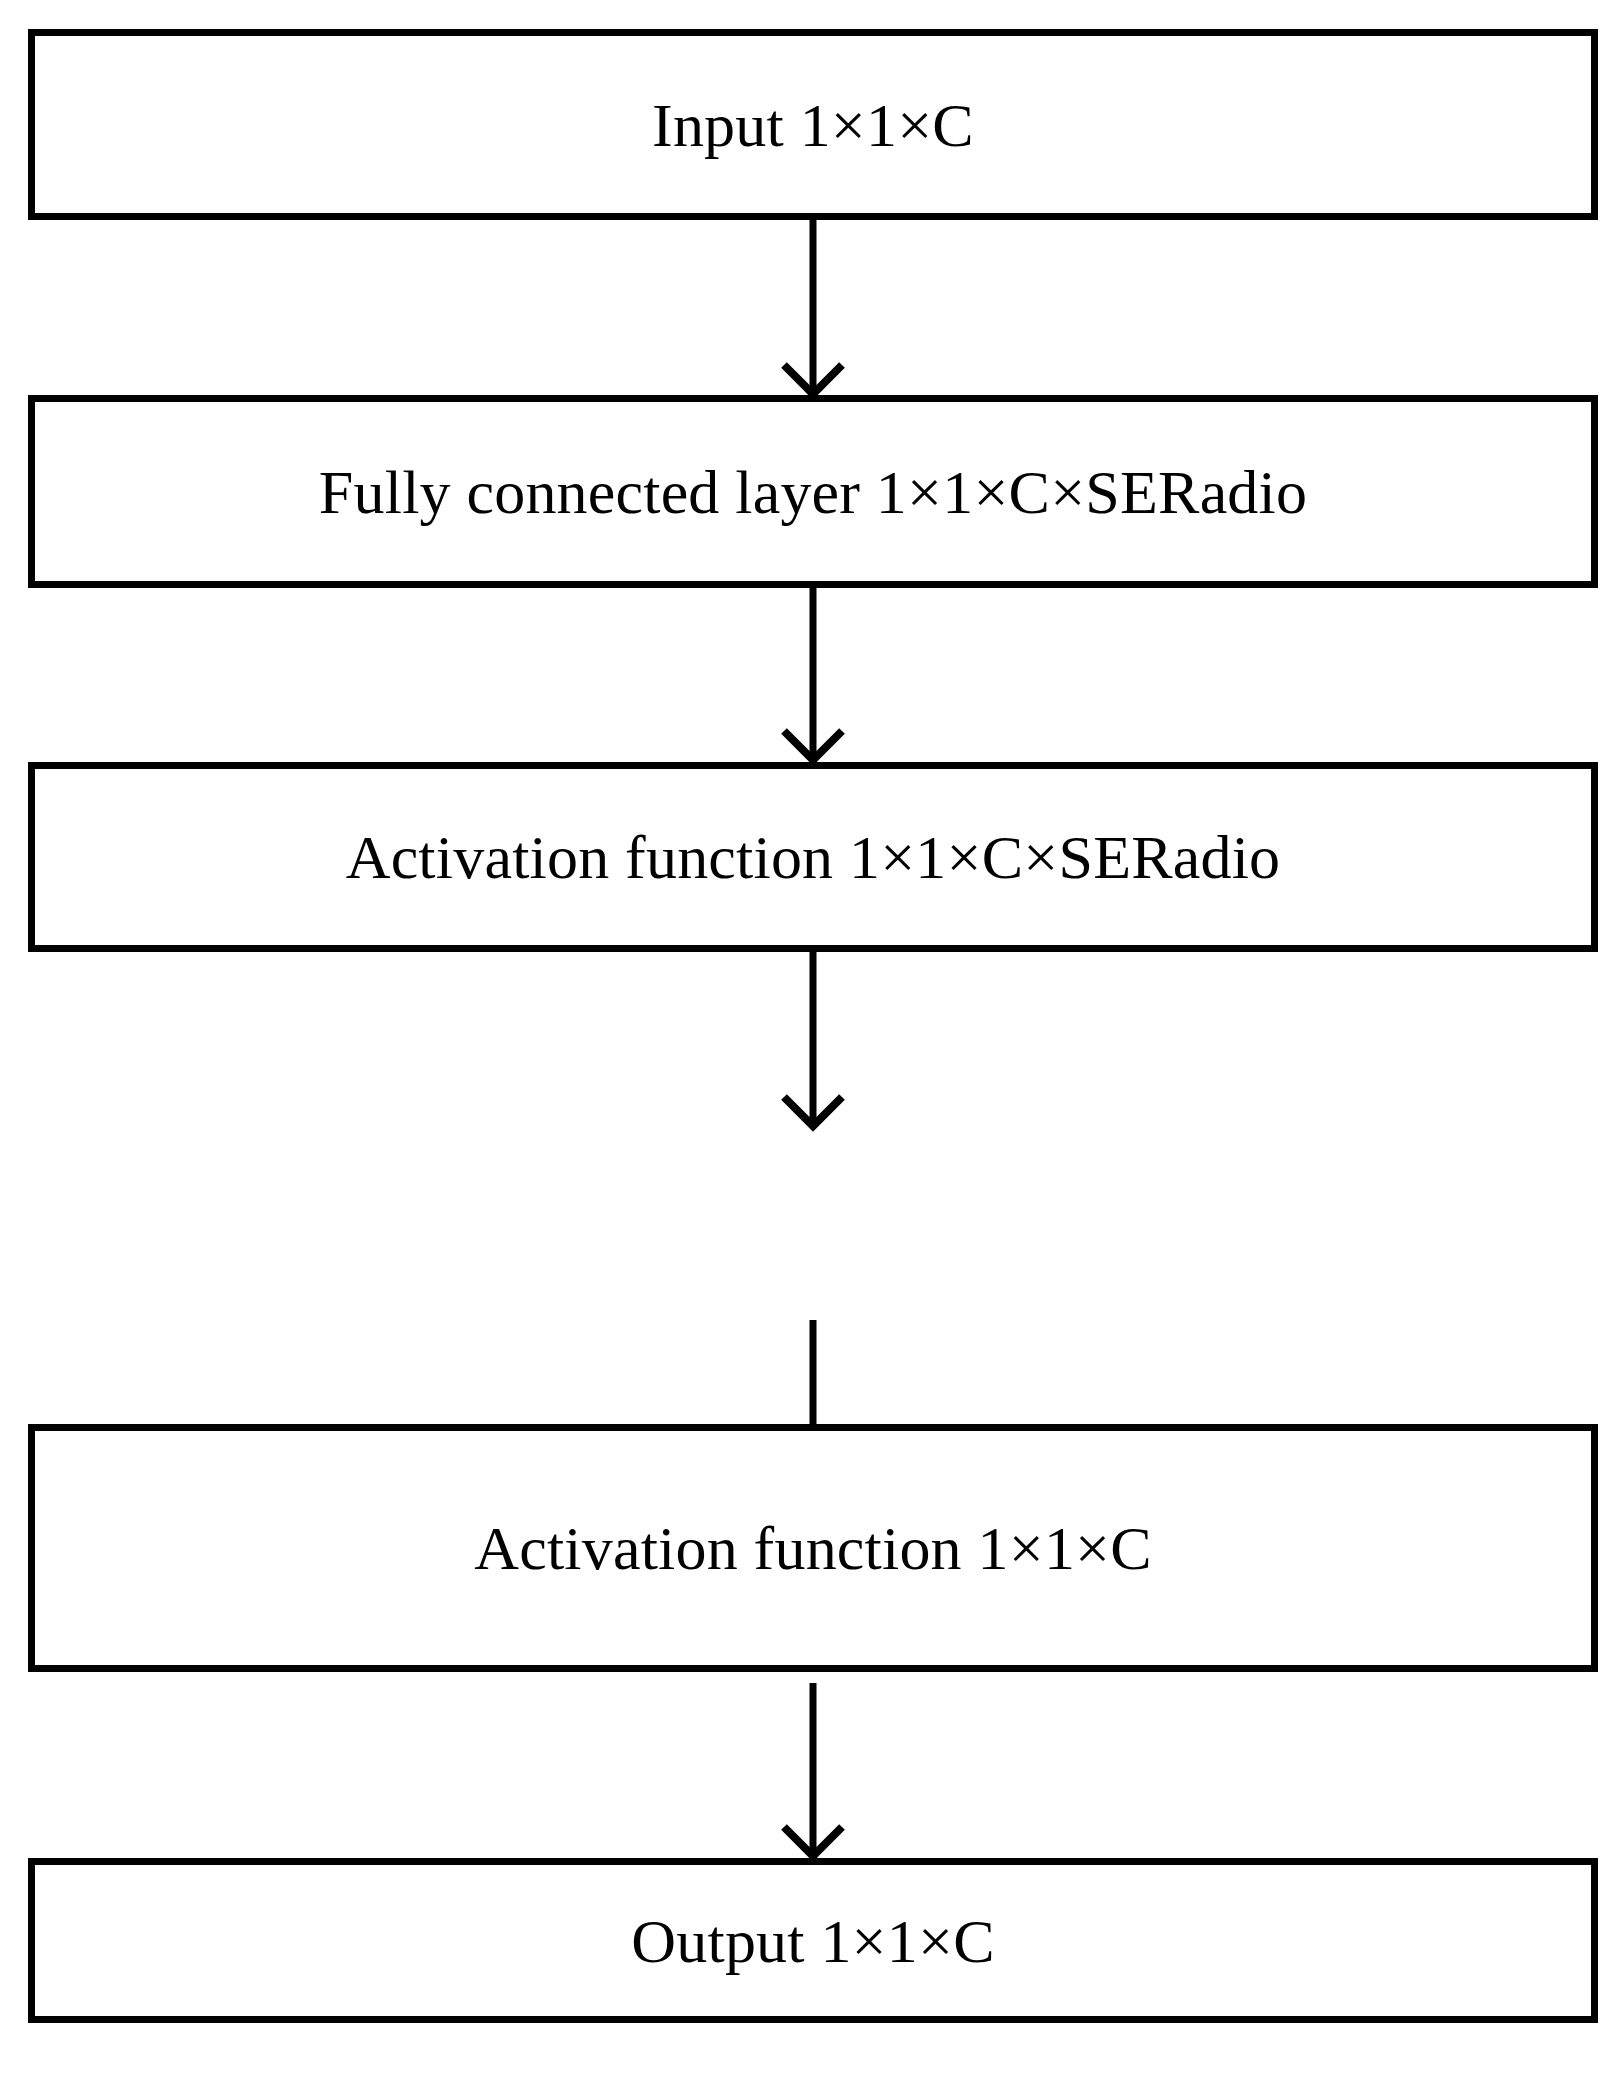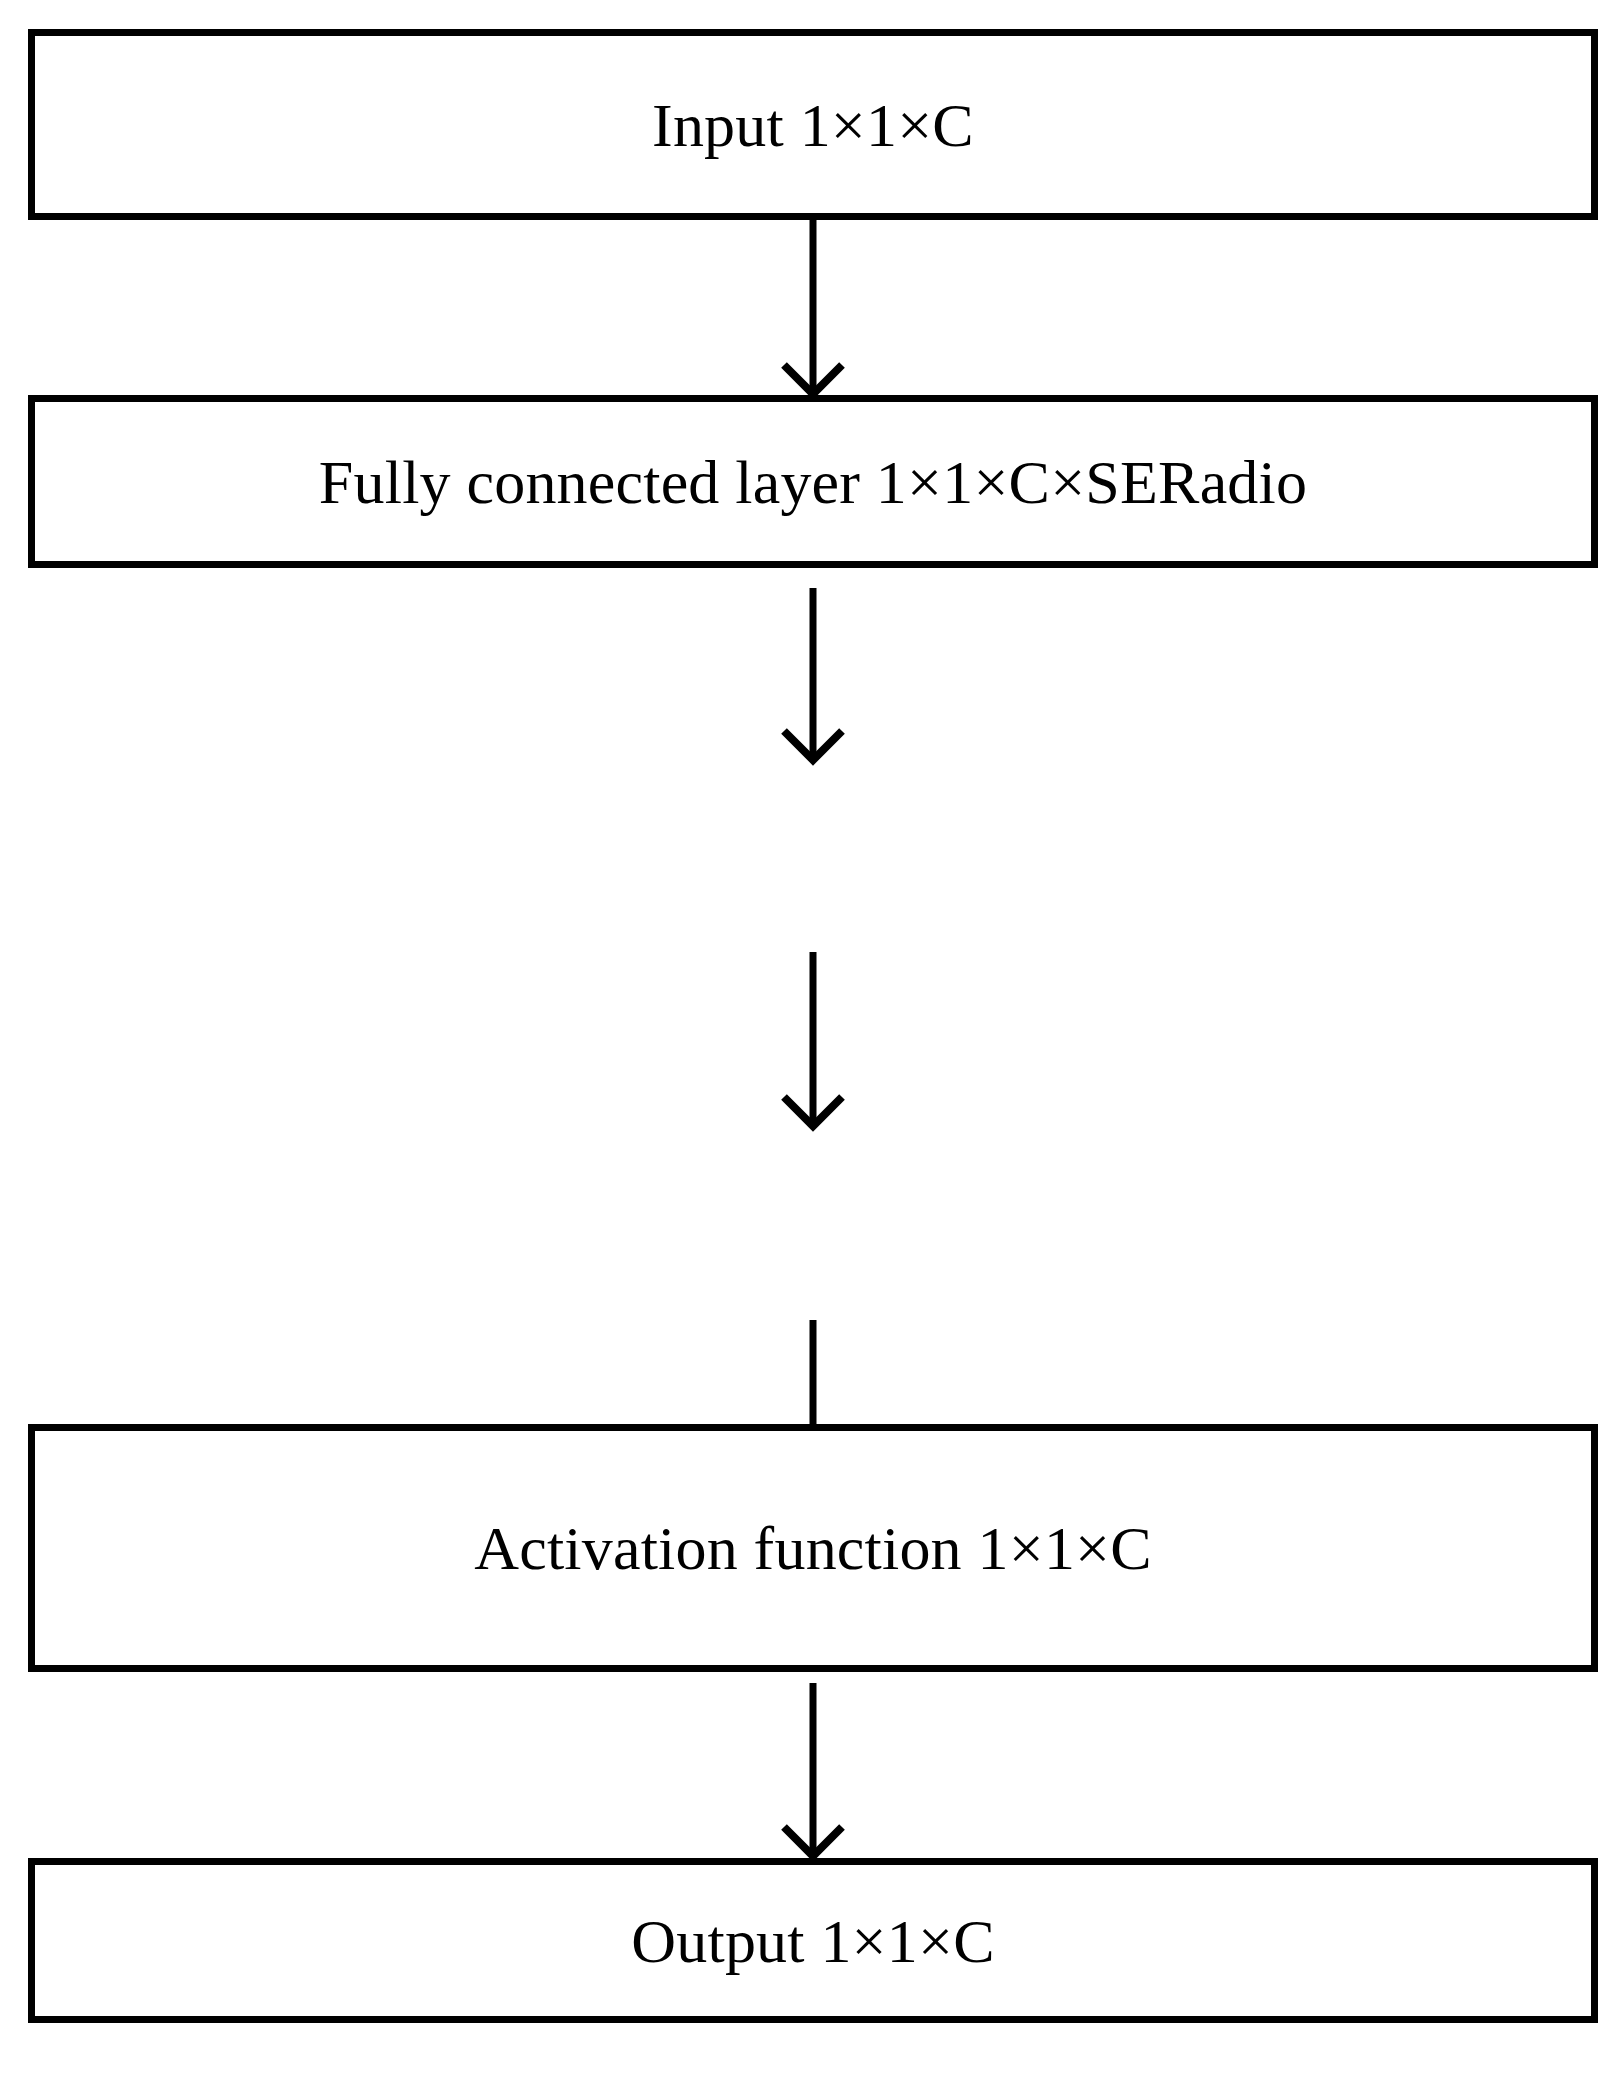--- a/index.html
+++ b/index.html
@@ -70,31 +70,34 @@
     <span class="flow-box-label">Input 1×1×C</span>
   </div>
 
   <div class="connector" style="left:813px; top:220px; height:177px;">
     <svg viewBox="0 0 70 177" preserveAspectRatio="none">
       <line class="connector-line" x1="35" y1="0" x2="35" y2="175"></line>
       <polyline class="connector-head" points="6,145 35,174 64,145"></polyline>
     </svg>
   </div>
 
-  <div class="flow-box" style="top:395px; height:173px;">
+  <div class="flow-box" style="top:395px; height:193px;">
     <span class="flow-box-label">Fully connected layer 1×1×C×SERadio</span>
   </div>
 
   <div class="connector" style="left:813px; top:588px; height:175px;">
     <svg viewBox="0 0 70 175" preserveAspectRatio="none">
       <line class="connector-line" x1="35" y1="0" x2="35" y2="173"></line>
       <polyline class="connector-head" points="6,143 35,172 64,143"></polyline>
     </svg>
   </div>
 
+  <div class="flow-box" style="top:762px; height:190px;">
+    <span class="flow-box-label">Activation function 1×1×C×SERadio</span>
+  </div>
 
   <div class="connector" style="left:813px; top:952px; height:177px;">
     <svg viewBox="0 0 70 177" preserveAspectRatio="none">
       <line class="connector-line" x1="35" y1="0" x2="35" y2="175"></line>
       <polyline class="connector-head" points="6,145 35,174 64,145"></polyline>
     </svg>
   </div>
 
 
   <div class="connector" style="left:813px; top:1320px; height:171px;">

